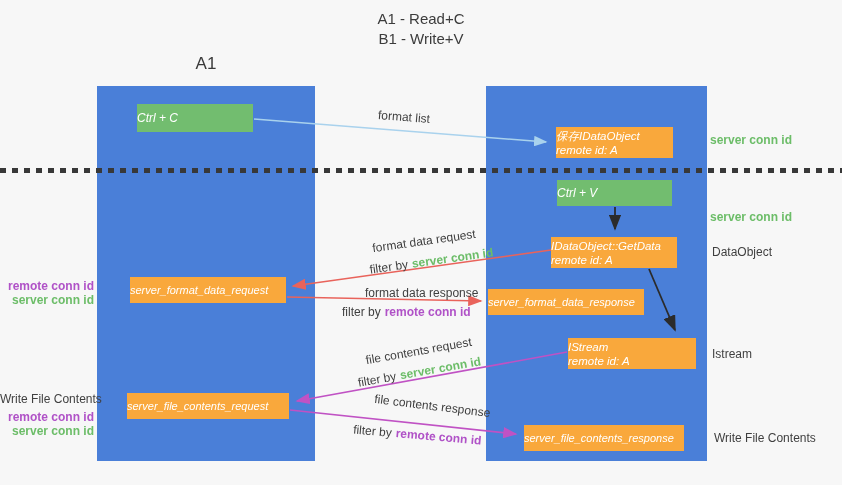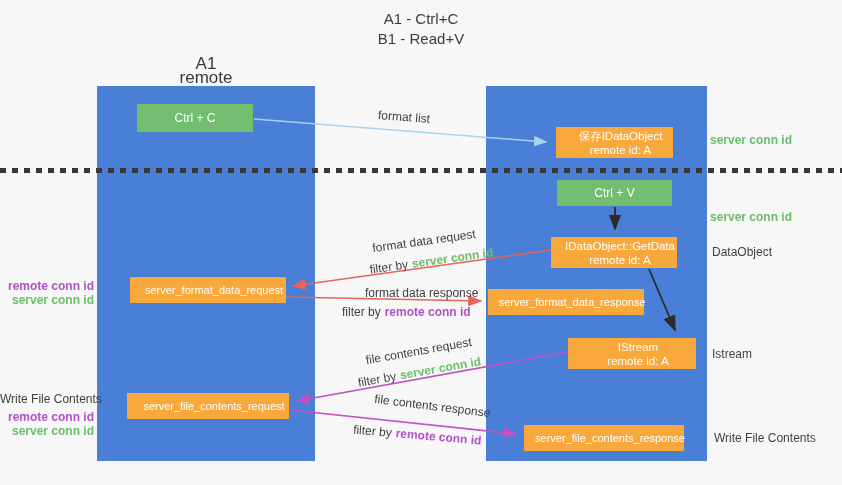--- a/index.html
+++ b/index.html
@@ -15,24 +15,24 @@
   .lane-header.left { left:97px; width:218px; top:57px; }
   .lane-header.right { left:486px; width:221px; top:57px;margin-top:44px; }
 
   .lane { position:absolute; top:86px; height:375px; background:#4a7fd8; }
   .lane.left { left:97px; width:218px; }
   .lane.right { left:486px; width:221px; }
 
   .divider { position:absolute; left:0; top:168px; width:842px; height:5px;
     background:repeating-linear-gradient(90deg,#383838 0 6px,transparent 6px 12px); z-index:4; }
 
-  .node { position:absolute; display:flex; flex-direction:column; align-items:center; justify-content:center;
-    color:#ffffff; text-align:center; z-index:3; white-space:nowrap; }
+  .node { position:absolute; display:flex; flex-direction:column; align-items:flex-start; justify-content:center;
+    color:#ffffff; text-align:center; z-index:3; white-space:nowrap;font-style:italic; }
   .node.green { background:#72bd6f; font-size:12px; }
-  .node.orange { background:#f9a83c;padding-left:12px; }
+  .node.orange { background:#f9a83c; }
   .node .nl { line-height:14px; font-size:11.5px; }
   .node.small { font-size:11px; }
 
   #n-ctrl-c   { left:137px; top:104px; width:116px; height:28px; }
   #n-save     { left:556px; top:127px; width:117px; height:31px; }
   #n-ctrl-v   { left:557px; top:180px; width:115px; height:26px; }
   #n-getdata  { left:551px; top:237px; width:126px; height:31px; }
   #n-fmt-req  { left:130px; top:277px; width:156px; height:26px; }
   #n-fmt-resp { left:488px; top:289px; width:156px; height:26px; }
   #n-istream  { left:568px; top:338px; width:128px; height:31px; }
@@ -70,26 +70,25 @@
   #sl-server-1    { top:293px; }
   #sl-read-file   { top:392px; }
   #sl-remote-2    { top:410px; }
   #sl-server-2    { top:424px; }
 </style>
 </head>
 <body>
 
 <div class="canvas">
 
-  <div class="title l1">A1 - Ctrl+C</div>
-  <div class="title l2">B1 - Read+V</div>
+  <div class="title l1">A1 - Read+C</div>
+  <div class="title l2">B1 - Write+V</div>
 
   <div class="lane-header left">
     <div>A1</div>
-    <div>remote</div>
   </div>
   <div class="lane-header right">
     <div>B1</div>
     <div>connection</div>
   </div>
 
   <div class="lane left"></div>
   <div class="lane right"></div>
 
   <div class="divider"></div>

